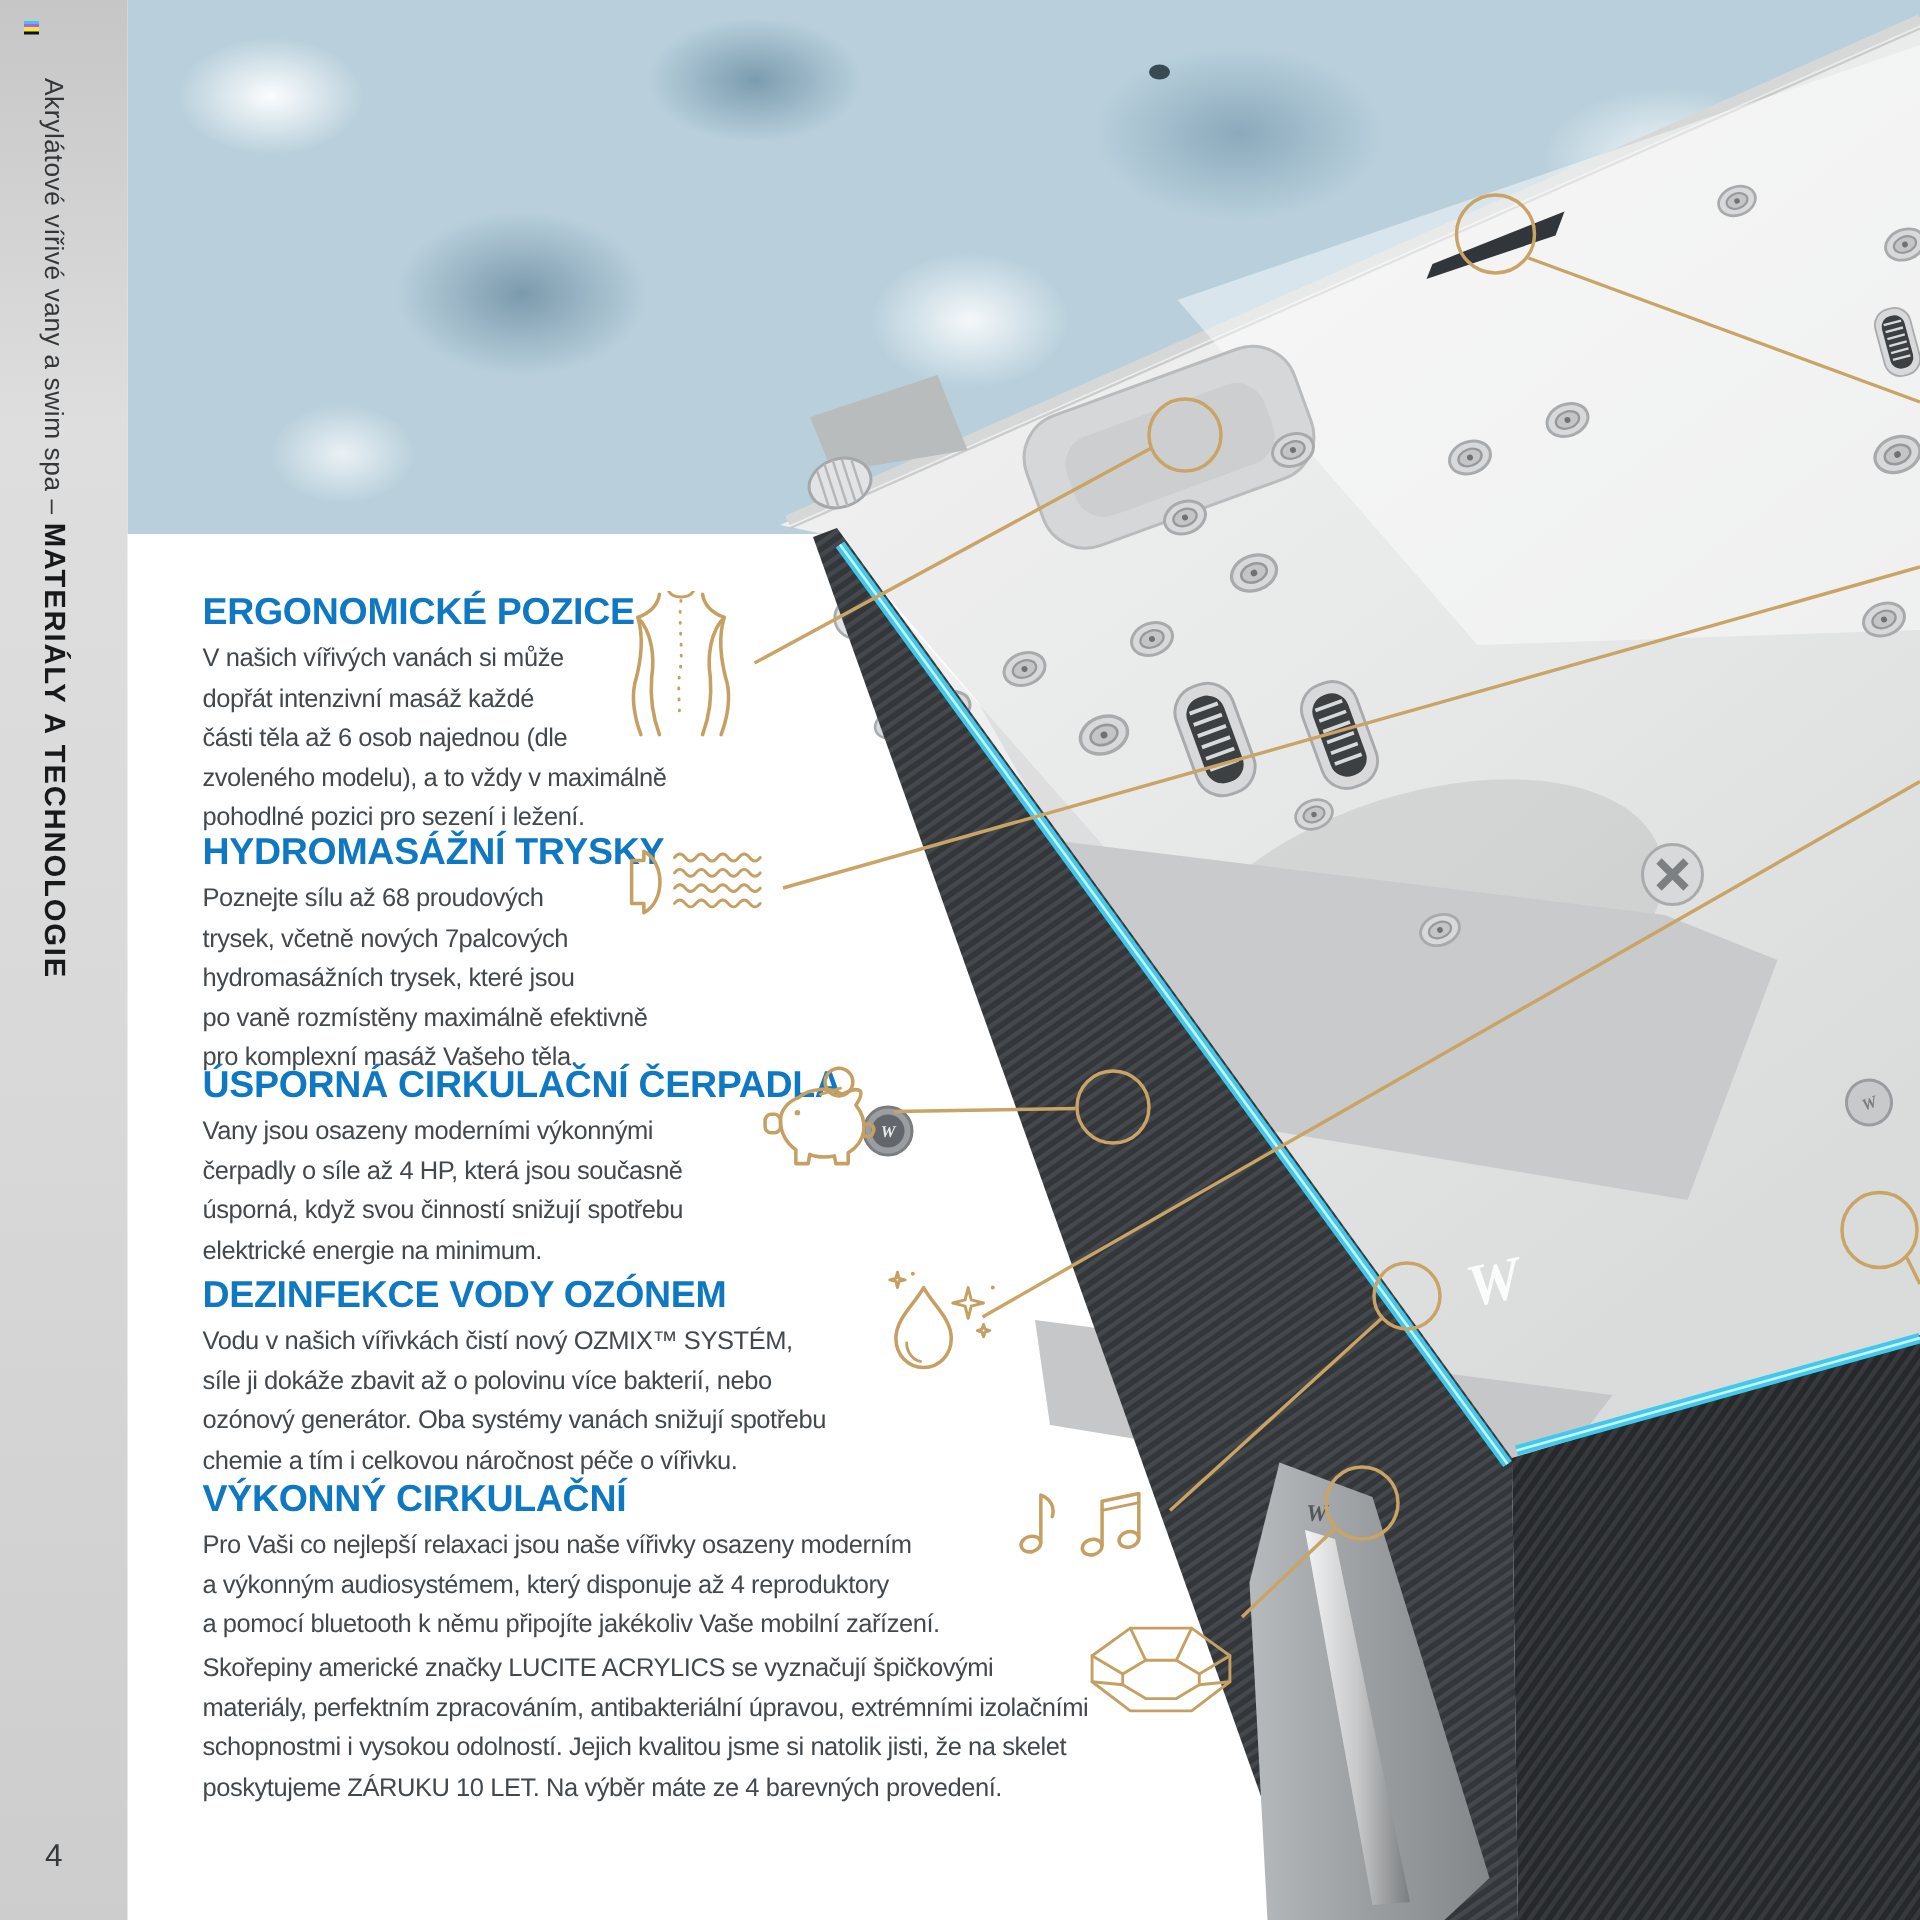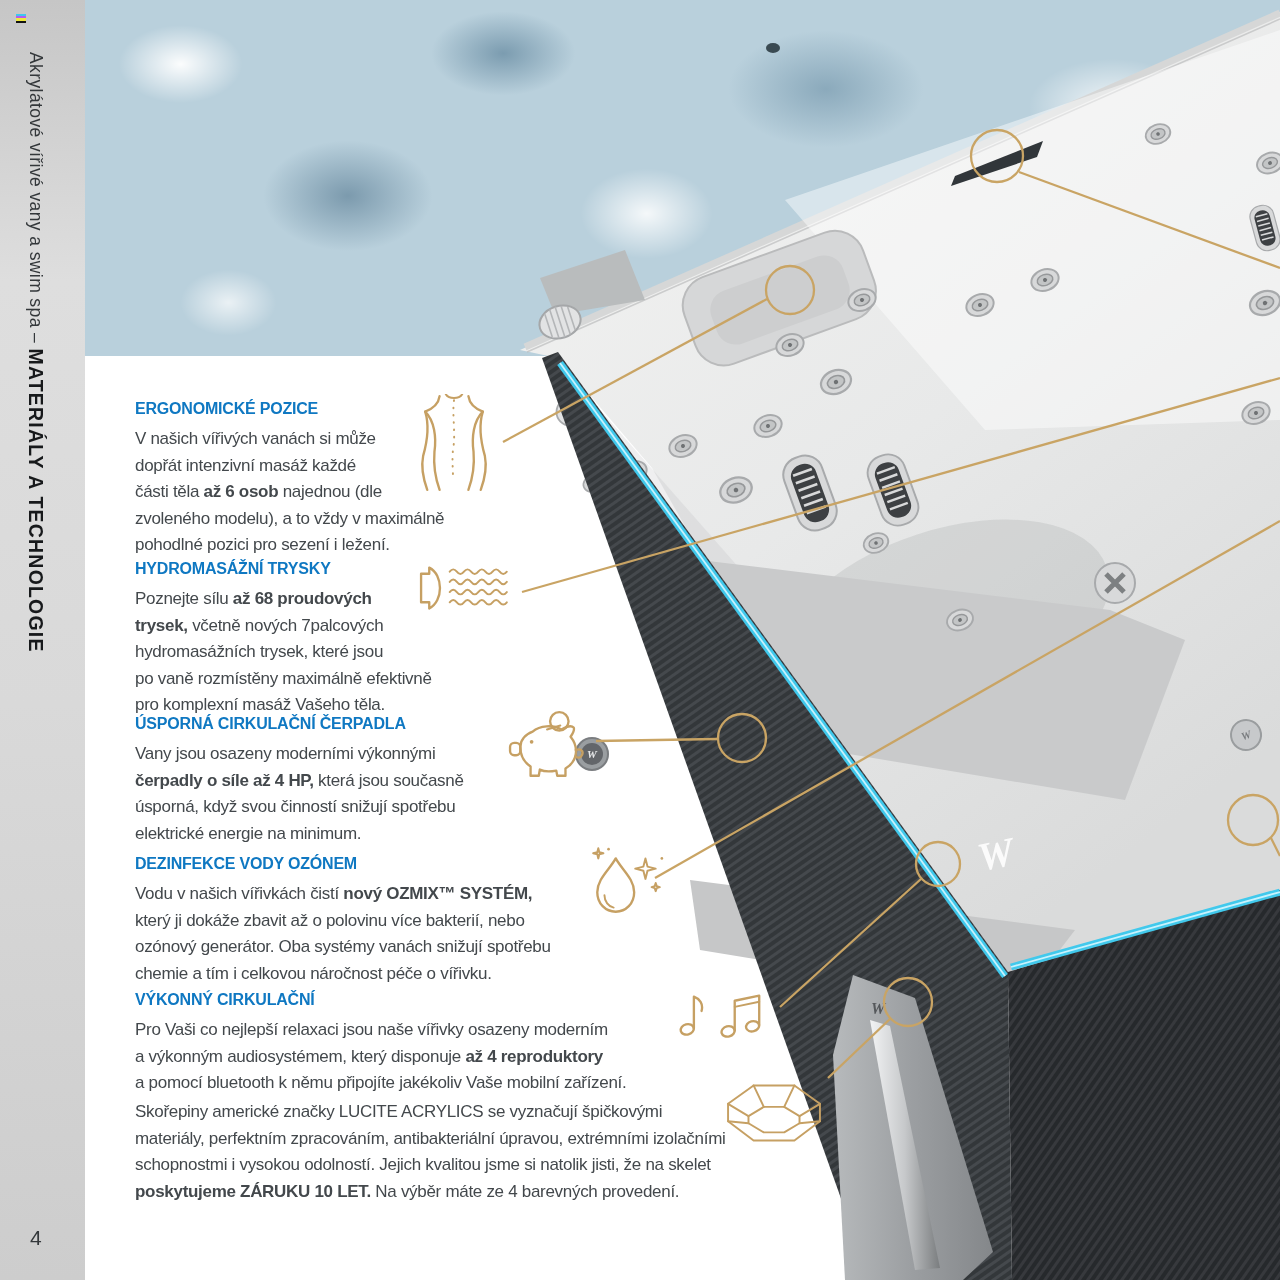--- a/index.html
+++ b/index.html
@@ -25,24 +25,24 @@
       radial-gradient(90px 60px at 74% 70%, rgba(62,100,126,.5), rgba(62,100,126,0) 60%),
       radial-gradient(140px 80px at 86% 30%, rgba(255,255,255,.8), rgba(255,255,255,0) 60%),
       radial-gradient(100px 65px at 95% 75%, rgba(96,132,156,.55), rgba(96,132,156,0) 65%),
       radial-gradient(80px 55px at 12% 85%, rgba(255,255,255,.7), rgba(255,255,255,0) 60%),
       #b9d0dc;}
   #tub-svg{position:absolute;left:85px;top:0;width:1195px;height:1280px;z-index:2;}
   #callouts{position:absolute;left:0;top:0;width:1280px;height:1280px;z-index:4;pointer-events:none;}
   #callouts circle,#callouts line{fill:none;stroke:#c9a464;stroke-width:2.3px;}
   
   .section{position:absolute;left:135px;width:780px;z-index:3;}
-  .section h2{margin:0 0 5px 0;font-size:16px;line-height:25px;font-weight:bold;color:#0f78c2;
+  .section h2{margin:0 0 5px 0;font-size:25px;line-height:25px;font-weight:bold;color:#0f78c2;
               letter-spacing:-0.2px;}
   .bline{font-size:17px;line-height:26.5px;color:#43484c;letter-spacing:-0.3px;}
-  .bline .b{font-weight:bold;}
+  .bline .b{font-weight:normal;}
   .sec-icon{position:absolute;z-index:3;}
   .sec-icon svg{display:block;}
   .gold{stroke:#c6a063;fill:none;stroke-width:2.3;stroke-linecap:round;stroke-linejoin:round;}
   .gold-thin{stroke:#c6a063;fill:none;stroke-width:1.9;stroke-linecap:round;stroke-linejoin:round;}
   .gold-fill{fill:#c6a063;stroke:none;}
 </style>
 </head>
 <body>
 
 <div id="page">
@@ -261,21 +261,21 @@
       <path class="gold" d="M66,40 c5,-2 8,1 6,5 c-1,3 -5,3 -6,1"></path>
       <path class="gold-thin" d="M38,20 l13,-4"></path>
       <circle class="gold-fill" cx="23" cy="32" r="1.8"></circle>
     </svg>
   </div>
 
   <div class="section" style="top:851px">
     <h2>DEZINFEKCE VODY OZÓNEM</h2>
     <div>
         <div class="bline"><span>Vodu v našich vířivkách čistí </span><span class="b">nový OZMIX™ SYSTÉM,</span></div>
-        <div class="bline"><span>který ji dokáže zbavit až o polovinu více bakterií, nebo</span></div>
+        <div class="bline"><span>síle ji dokáže zbavit až o polovinu více bakterií, nebo</span></div>
         <div class="bline"><span>ozónový generátor. Oba systémy vanách snižují spotřebu</span></div>
         <div class="bline"><span>chemie a tím i celkovou náročnost péče o vířivku.</span></div>
       </div>
   </div>
   <div class="sec-icon" style="left:586px;top:846px">
     <svg width="82" height="74" viewBox="0 0 80 72">
       <path class="gold" d="M29,12 C35,23 47,32 47,45 C47,56 39,64 29,64 C19,64 11,56 11,45 C11,32 23,23 29,12 Z"></path>
       <path class="gold-thin" d="M18,48 C18,54 22,59 27,60"></path>
       <path class="gold-thin" d="M58,12 L60,20 L68,22 L60,24 L58,32 L56,24 L48,22 L56,20 Z"></path>
       <path class="gold-thin" d="M12,2 L13,6 L17,7 L13,8 L12,12 L11,8 L7,7 L11,6 Z"></path>

